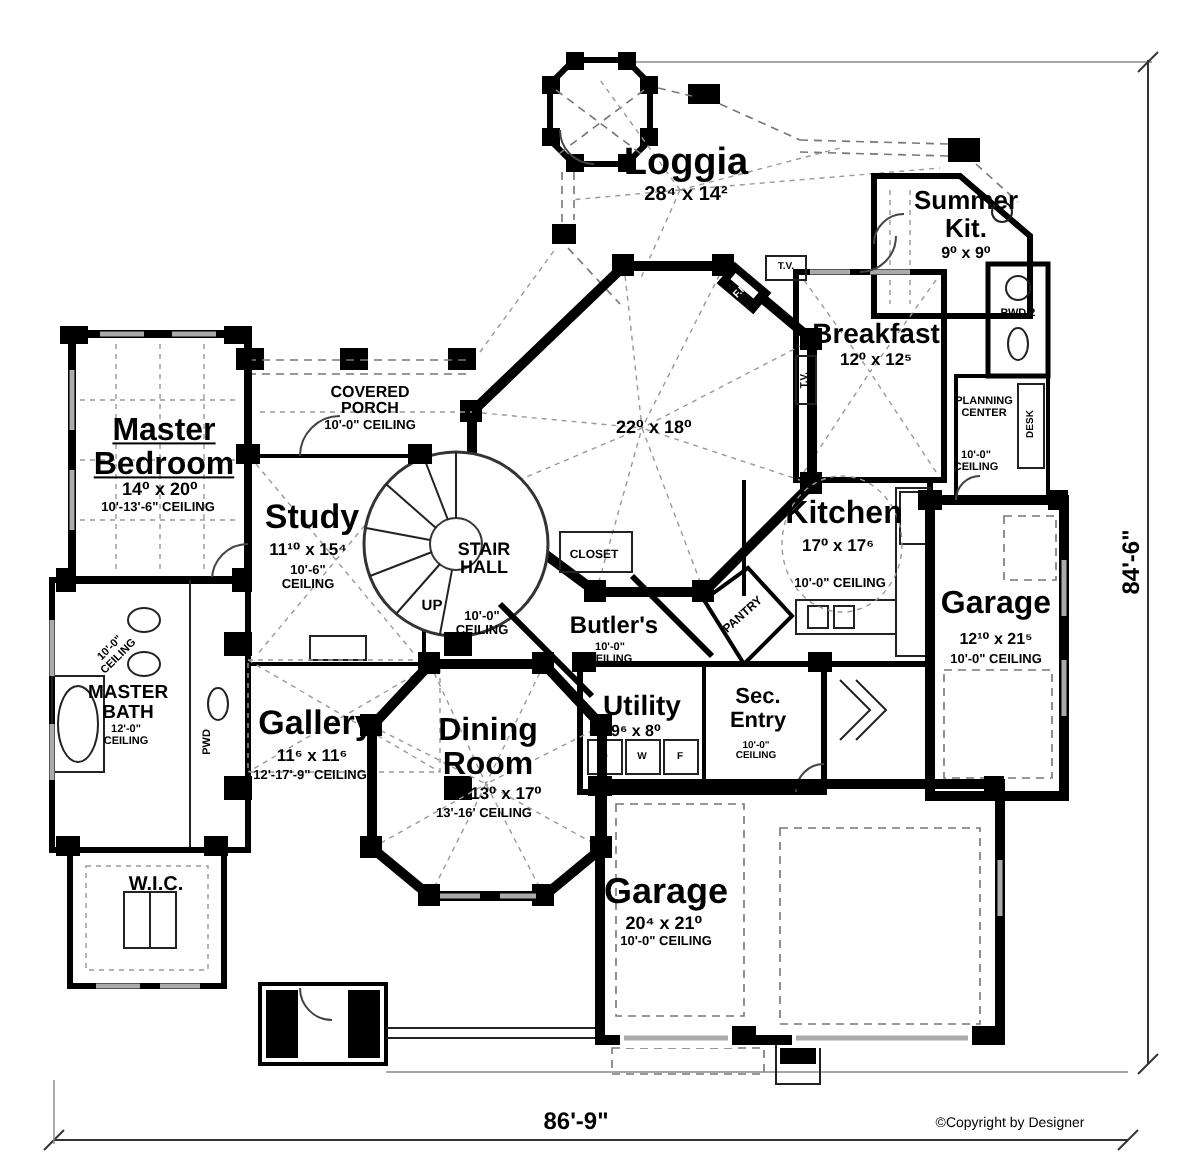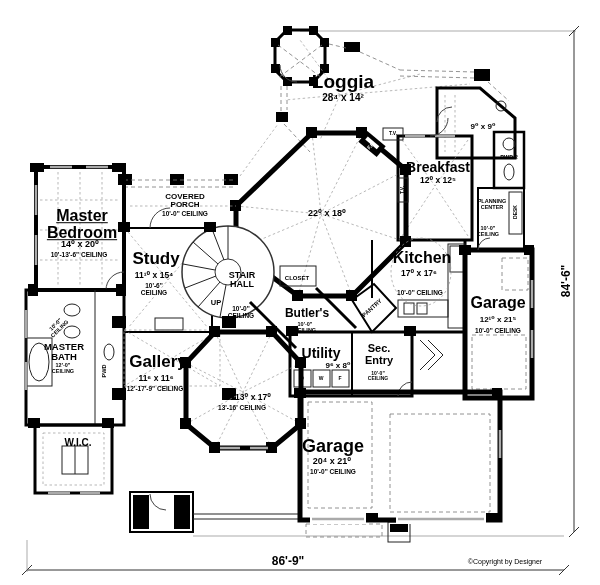--- a/index.html
+++ b/index.html
@@ -298,20 +298,21 @@
     <rect class="blk" x="459" y="245" width="12" height="10"></rect>
         <rect class="blk" x="524" y="245" width="10" height="10"></rect>
     <rect class="blk" x="294" y="388" width="12" height="10"></rect>
         <rect class="blk" x="492" y="388" width="10" height="10"></rect>
   </g>
 </svg>
 
   <div class="lbl nw" style="left:343px;top:82px;font-size:19px;">Loggia</div>
   <div class="lbl nw" style="left:343px;top:98px;font-size:10px;">28⁴ x 14²</div>
 
+  <div class="lbl" style="left:483px;top:107px;font-size:13px;width:62px;">Summer Kit.</div>
   <div class="lbl nw" style="left:483px;top:127px;font-size:8px;">9⁰ x 9⁰</div>
 
   <div class="lbl nw" style="left:327px;top:214px;font-size:9px;">22⁰ x 18⁰</div>
 
   <div class="lbl nw" style="left:438px;top:167px;font-size:14px;">Breakfast</div>
   <div class="lbl nw" style="left:438px;top:180px;font-size:8.5px;">12⁰ x 12⁵</div>
 
   <div class="lbl" style="left:185px;top:201px;font-size:8px;width:66px;">COVERED PORCH</div>
   <div class="lbl nw" style="left:185px;top:214px;font-size:6.5px;">10'-0" CEILING</div>
 
@@ -353,25 +354,26 @@
   <div class="lbl" style="left:63px;top:369px;font-size:5.5px;width:28px;">12'-0" CEILING</div>
   <div class="lbl rv" style="left:105px;top:371px;font-size:5.5px;">PWD</div>
 
   <div class="lbl nw" style="left:158px;top:362px;font-size:17px;">Gallery</div>
   <div class="lbl nw" style="left:156px;top:378px;font-size:8.5px;text-align:center;">11⁶ x 11⁶</div>
   <div class="lbl nw" style="left:155px;top:389px;font-size:6.5px;">12'-17'-9" CEILING</div>
   <div class="lbl r45" style="left:58px;top:327px;font-size:5.5px;width:28px;">10'-0" CEILING</div>
 
   <div class="lbl nw" style="left:78px;top:443px;font-size:10px;">W.I.C.</div>
 
+  <div class="lbl" style="left:244px;top:375px;font-size:16px;width:70px;">Dining Room</div>
   <div class="lbl nw" style="left:243px;top:397px;font-size:8.5px;margin-left:10px;">13⁰ x 17⁰</div>
   <div class="lbl nw" style="left:242px;top:408px;font-size:6.5px;">13'-16' CEILING</div>
 
   <div class="lbl nw" style="left:321px;top:353px;font-size:14px;">Utility</div>
-  <div class="lbl nw" style="left:318px;top:366px;font-size:8px;margin-left:20px;">9⁶ x 8⁰</div>
+  <div class="lbl nw" style="left:318px;top:366px;font-size:8px;">9⁶ x 8⁰</div>
   <div class="lbl nw" style="left:302px;top:379px;font-size:5px;">D</div>
   <div class="lbl nw" style="left:321px;top:379px;font-size:5px;">W</div>
   <div class="lbl nw" style="left:340px;top:379px;font-size:5px;">F</div>
 
   <div class="lbl" style="left:379px;top:355px;font-size:11px;width:44px;">Sec. Entry</div>
   <div class="lbl" style="left:378px;top:376px;font-size:5px;width:26px;">10'-0" CEILING</div>
 
   <div class="lbl nw" style="left:333px;top:446px;font-size:18px;">Garage</div>
   <div class="lbl nw" style="left:332px;top:462px;font-size:9px;">20⁴ x 21⁰</div>
   <div class="lbl nw" style="left:333px;top:472px;font-size:6.5px;">10'-0" CEILING</div>

